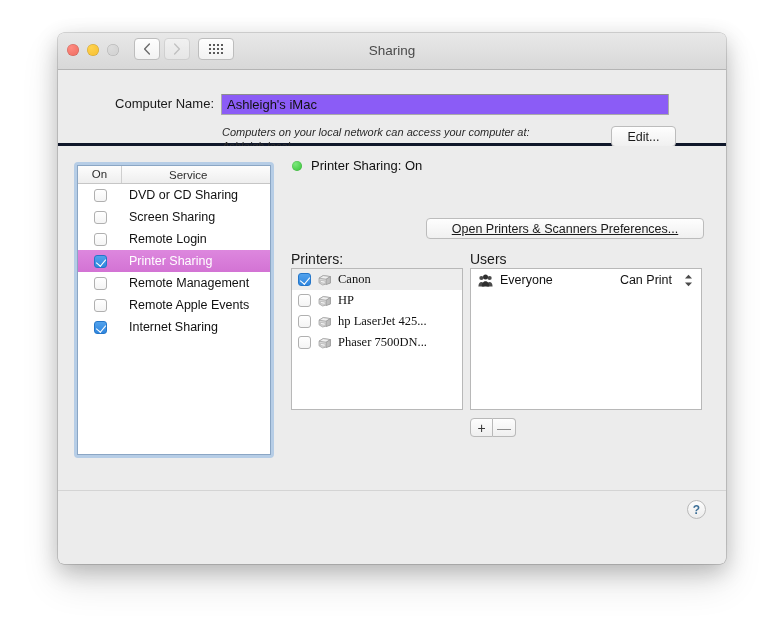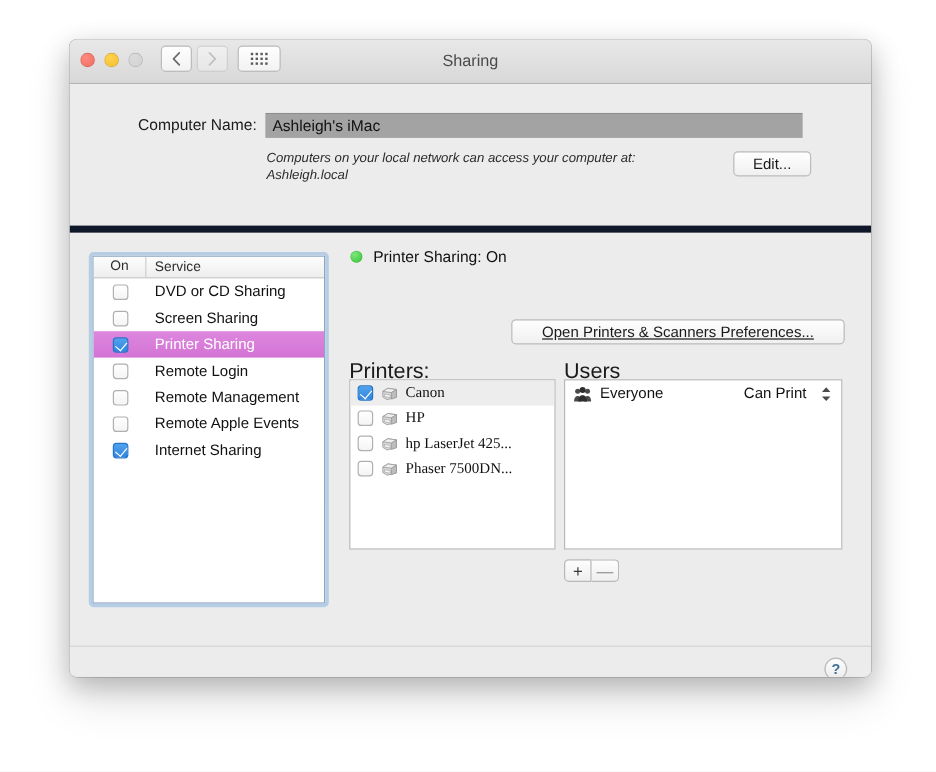--- a/index.html
+++ b/index.html
@@ -105,43 +105,43 @@
     align-items: center;
     justify-content: center;
     gap: 5px;
   }
   .searchbox .sicon { display: block; }
   .searchbox .stext { font-size: 12px; color: #adadad; }
 
   
   .namepane {
     position: relative;
-    height: 124px;
+    height: 76px;
     background: #ececec;
-    border-bottom: 6px solid #0f172a;
+    border-bottom: 3px solid #0f172a;
   }
   .namerow {
     position: absolute;
     left: 0; top: 24px;
     width: 100%;
     display: flex;
     align-items: flex-start;
   }
   .namelabel {
     width: 163px;
     text-align: right;
     padding-right: 7px;
     font-size: 13px;
     color: #1a1a1a;
     line-height: 20px;
   }
   .nameinput {
     width: 448px;
     height: 21px;
-    background: #a3a3a3;
+    background: #8b5cf6;
     border: 1px solid #a9a9a9;
     border-top-color: #8d8d8d;
     font-size: 13px;
     color: #111;
     padding: 0 5px;
     line-height: 19px;
     border-radius: 1px;
   }
   .subtext {
     position: absolute;
@@ -187,20 +187,21 @@
     overflow: hidden;
   }
   .svchead {
     display: flex;
     height: 18px;
     background: linear-gradient(to bottom, #fdfdfd, #eeeeee);
     border-bottom: 1px solid #c6c6c6;
     font-size: 11.5px;
     color: #2e2e2e;
     align-items: center;
+    gap: 40px;
   }
   .svchead .c-on {
     width: 44px;
     text-align: center;
     border-right: 1px solid #cfcfcf;
     line-height: 17px;
   }
   .svchead .c-svc { padding-left: 7px; }
 
   .svcrow {
@@ -281,21 +282,21 @@
     border-radius: 4px;
     background: linear-gradient(to bottom, #fefefe, #f0f0f0);
     border: 1px solid #bcbcbc;
     font-size: 12.5px;
     color: #1a1a1a;
     display: flex; align-items: center; justify-content: center; text-decoration: underline;
   }
 
   .collabel {
     position: absolute;
-    font-size: 18px;
+    font-size: 14px;
     color: #1a1a1a;
   }
   .collabel.printers { left: 5px; top: 105px; }
   .collabel.users    { left: 184px; top: 105px; }
 
   .listbox {
     position: absolute;
     top: 122px;
     background: #ffffff;
     border: 1px solid #b8b8b8;
@@ -440,31 +441,31 @@
                 <span class="cbx"></span>
               </div>
               <div class="cell-name">DVD or CD Sharing</div>
             </div>
             <div class="svcrow">
               <div class="cell-on">
                 <span class="cbx"></span>
               </div>
               <div class="cell-name">Screen Sharing</div>
             </div>
+            <div class="svcrow">
+              <div class="cell-on">
+                <span class="cbx"></span>
+              </div>
+              <div class="cell-name">Remote Login</div>
+            </div>
             <div class="svcrow selected">
               <div class="cell-on">
                 <span class="cbx on"></span>
               </div>
               <div class="cell-name">Printer Sharing</div>
-            </div>
-            <div class="svcrow">
-              <div class="cell-on">
-                <span class="cbx"></span>
-              </div>
-              <div class="cell-name">Remote Login</div>
             </div>
             <div class="svcrow">
               <div class="cell-on">
                 <span class="cbx"></span>
               </div>
               <div class="cell-name">Remote Management</div>
             </div>
             <div class="svcrow">
               <div class="cell-on">
                 <span class="cbx"></span>

